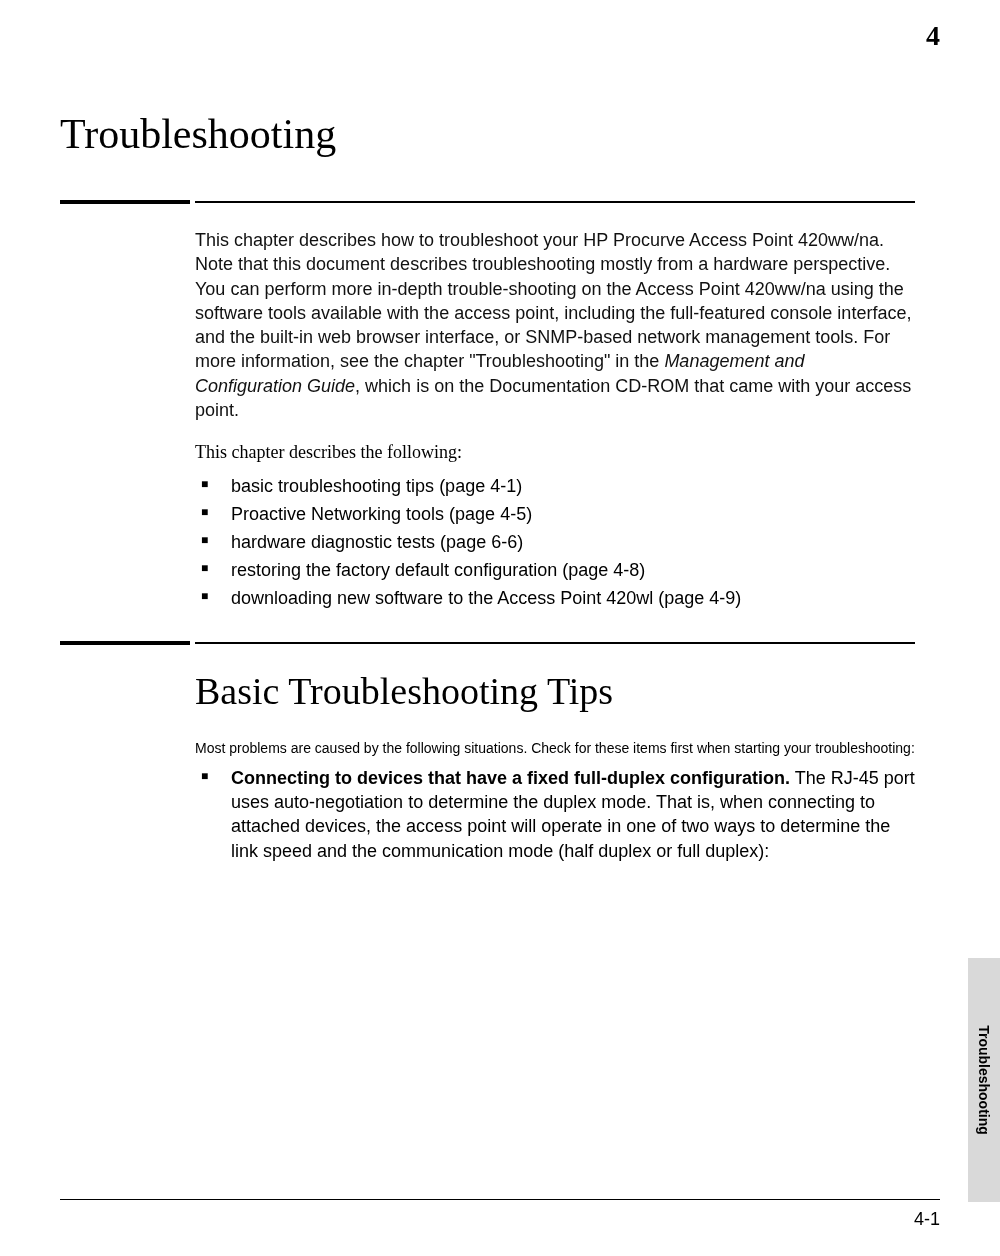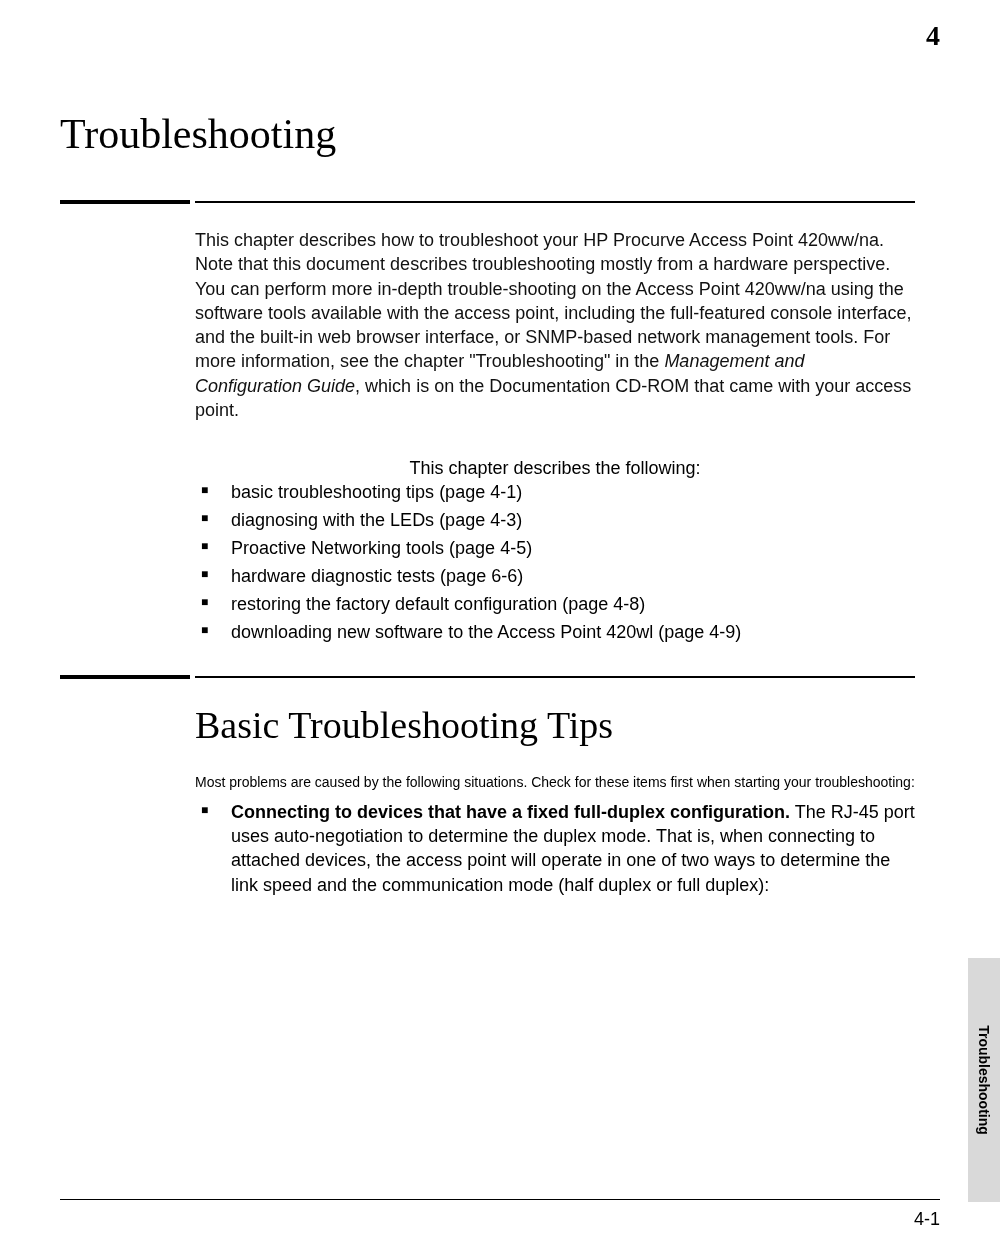--- a/index.html
+++ b/index.html
@@ -6,23 +6,23 @@
   html, body { width: 1000px; height: 1256px; background: #fff; font-family: "Times New Roman", Georgia, serif; color: #000; }
   .page { position: relative; width: 1000px; height: 1256px; }
   .chapter-num { position: absolute; top: 20px; right: 60px; font-size: 28px; font-weight: bold; font-family: Georgia, "Times New Roman", serif; }
   .chapter-title { position: absolute; top: 110px; left: 60px; font-size: 42px; font-weight: normal; font-family: Georgia, "Times New Roman", serif; }
   .side-tab { position: absolute; right: 0; top: 958px; width: 32px; height: 244px; background: #d9d9d9; }
   .side-tab-text { position: absolute; left: 50%; top: 50%; transform: translate(-50%, -50%) rotate(90deg); transform-origin: center; font-weight: bold; font-size: 14px; white-space: nowrap; font-family: Arial, Helvetica, sans-serif; color: #000; }
   .content { position: absolute; top: 200px; left: 195px; width: 720px; }
   .rule-row { display: flex; align-items: center; margin-bottom: 24px; }
   .rule-left { width: 0; border-top: 4px solid #000; margin-left: -135px; flex: 0 0 130px; max-width: 130px; }
   .rule-right { border-top: 2px solid #000; margin-left: 5px; flex: 1; }
-  .intro { font-size: 18px; line-height: 1.35; margin-bottom: 36px; font-family: "Trebuchet MS", "Lucida Sans", Verdana, sans-serif; color: #111; }
+  .intro { font-size: 18px; line-height: 1.35; margin-bottom: 20px; font-family: "Trebuchet MS", "Lucida Sans", Verdana, sans-serif; color: #111; }
   .intro .italic { font-style: italic; }
-  .list-intro { font-size: 18px; margin-bottom: 0; font-family: Liberation Sans, sans-serif; text-align: center; }
+  .list-intro { font-size: 18px; margin-bottom: 10px; font-family: Liberation Serif, serif; }
   ul.sq { list-style: none; margin: 0 0 28px 0; padding: 0; }
   ul.sq > li { position: relative; padding-left: 36px; font-size: 18px; line-height: 1.55; font-family: "Trebuchet MS", "Lucida Sans", Verdana, sans-serif; }
   ul.sq > li::before { content: "■"; position: absolute; left: 6px; top: 2px; font-size: 12px; }
   .section-head { font-size: 38px; font-weight: normal; font-family: Georgia, "Times New Roman", serif; margin: 18px 0 26px 0; }
   .body-p { font-size: 14px; line-height: 1.35; margin-bottom: 8px; font-family: "Trebuchet MS", "Lucida Sans", Verdana, sans-serif; }
   ul.sq2 { list-style: none; margin: 0; padding: 0; }
   ul.sq2 > li { position: relative; padding-left: 36px; font-size: 18px; line-height: 1.35; font-family: "Trebuchet MS", "Lucida Sans", Verdana, sans-serif; margin-bottom: 6px; }
   ul.sq2 > li::before { content: "■"; position: absolute; left: 6px; top: 2px; font-size: 12px; }
   ul.dot { list-style: none; margin: 6px 0 0 0; padding: 0; }
   ul.dot > li { position: relative; padding-left: 30px; font-size: 18px; line-height: 1.35; font-family: "Trebuchet MS", "Lucida Sans", Verdana, sans-serif; }
@@ -52,21 +52,20 @@
     </div>
 
     <p class="intro">
       <span>This chapter describes how to troubleshoot your HP Procurve Access Point 420ww/na. Note that this document describes troubleshooting mostly from a hardware perspective. You can perform more in-depth trouble-shooting on the Access Point 420ww/na using the software tools available with the access point, including the full-featured console interface, and the built-in web browser interface, or SNMP-based network management tools. For more information, see the chapter "Troubleshooting" in the </span><span class="italic">Management and Configuration Guide</span><span>, which is on the Documentation CD-ROM that came with your access point.</span>
     </p>
 
     <p class="list-intro">This chapter describes the following:</p>
 
     <ul class="sq">
       <li>basic troubleshooting tips (page 4-1)</li>
-      <li>diagnosing with the LEDs (page 4-3)</li>
       <li>Proactive Networking tools (page 4-5)</li>
       <li>hardware diagnostic tests (page 6-6)</li>
       <li>restoring the factory default configuration (page 4-8)</li>
       <li>downloading new software to the Access Point 420wl (page 4-9)</li>
     </ul>
 
     <div class="rule-row">
       <div class="rule-left"></div>
       <div class="rule-right"></div>
     </div>

